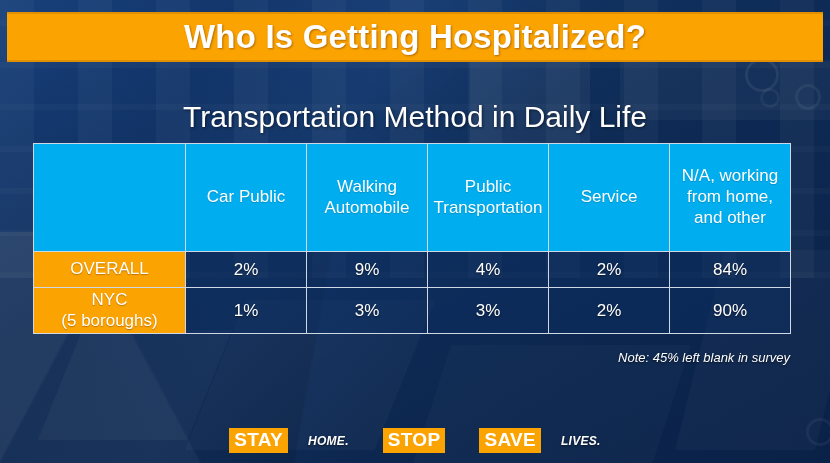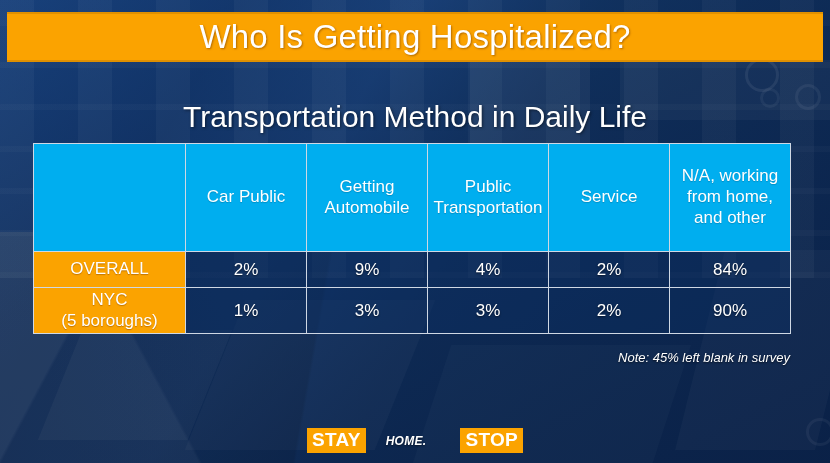--- a/index.html
+++ b/index.html
@@ -48,21 +48,21 @@
 
   
   .banner{
     position:absolute; left:7px; top:12px; width:816px; height:50px;
     background:#FBA300;
     border-top:2px solid #e09000;
     border-bottom:2px solid #e09000;
     display:flex; align-items:center; justify-content:center;
   }
   .banner-title{
-    color:#ffffff; font-size:33px; font-weight:normal; letter-spacing:0.2px;
+    color:#ffffff; font-size:33px; font-weight:bold; letter-spacing:0.2px;
     text-shadow:1px 1px 2px rgba(120,60,0,0.55);
     white-space:nowrap;
   }
 
   
   .subtitle{
     position:absolute; left:0; top:100px; width:830px; text-align:center;
     color:#ffffff; font-size:30px; font-weight:normal;
     text-shadow:1px 1px 3px rgba(0,0,0,0.5);
   }
@@ -154,21 +154,21 @@
         <col class="cx">
         <col class="cx">
         <col class="cx">
         <col class="cx">
         <col class="cx">
     </colgroup>
     <thead>
       <tr>
         <th class="hdr-blank"></th>
         <th>Car Public</th>
-        <th>Getting Automobile</th>
+        <th>Walking Automobile</th>
         <th>Public Transportation</th>
         <th>Service</th>
         <th>N/A, working from home, and other</th>
       </tr>
     </thead>
     <tbody>
       <tr class="r1">
         <td class="rowlabel">OVERALL</td>
         <td>2%</td>
         <td>9%</td>
@@ -194,13 +194,17 @@
 <div class="note">Note: 45% left blank in survey</div>
 
 <div class="footer">
   <div class="slogan">
     <span class="hl">STAY</span>
     <span class="plain">HOME.</span>
   </div>
   <div class="slogan">
     <span class="hl">STOP</span>
   </div>
+  <div class="slogan">
+    <span class="hl">SAVE</span>
+    <span class="plain">LIVES.</span>
+  </div>
 </div>
 
 </body></html>

